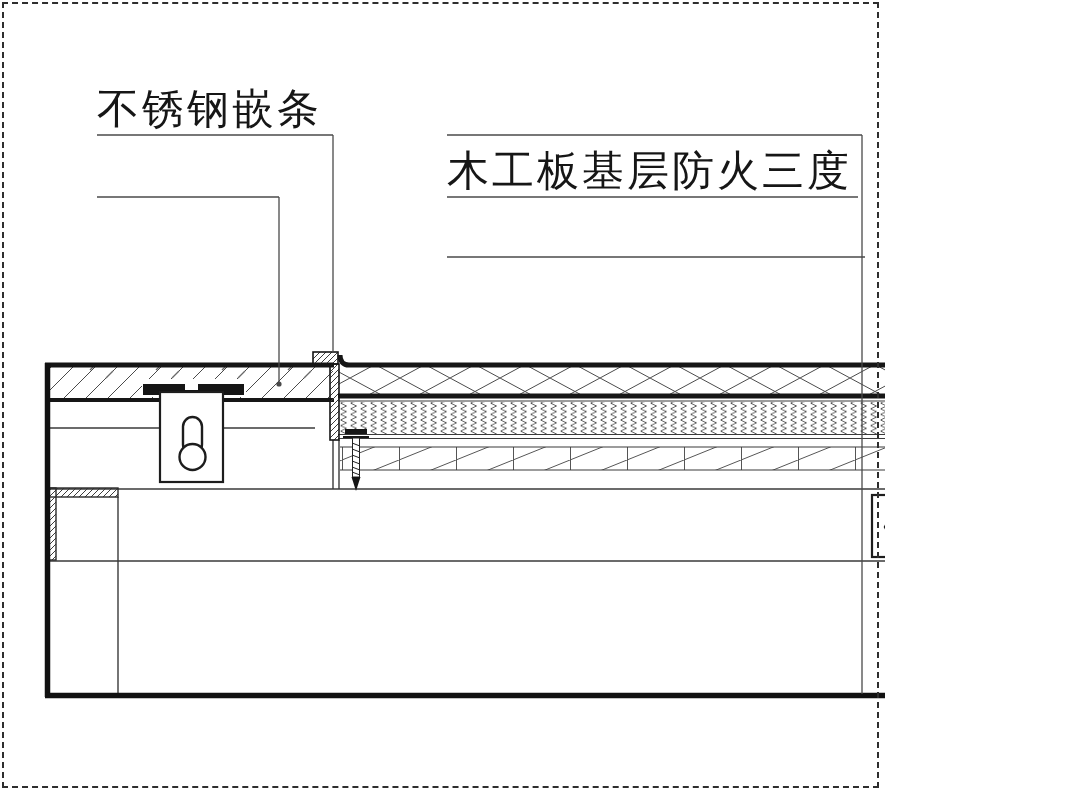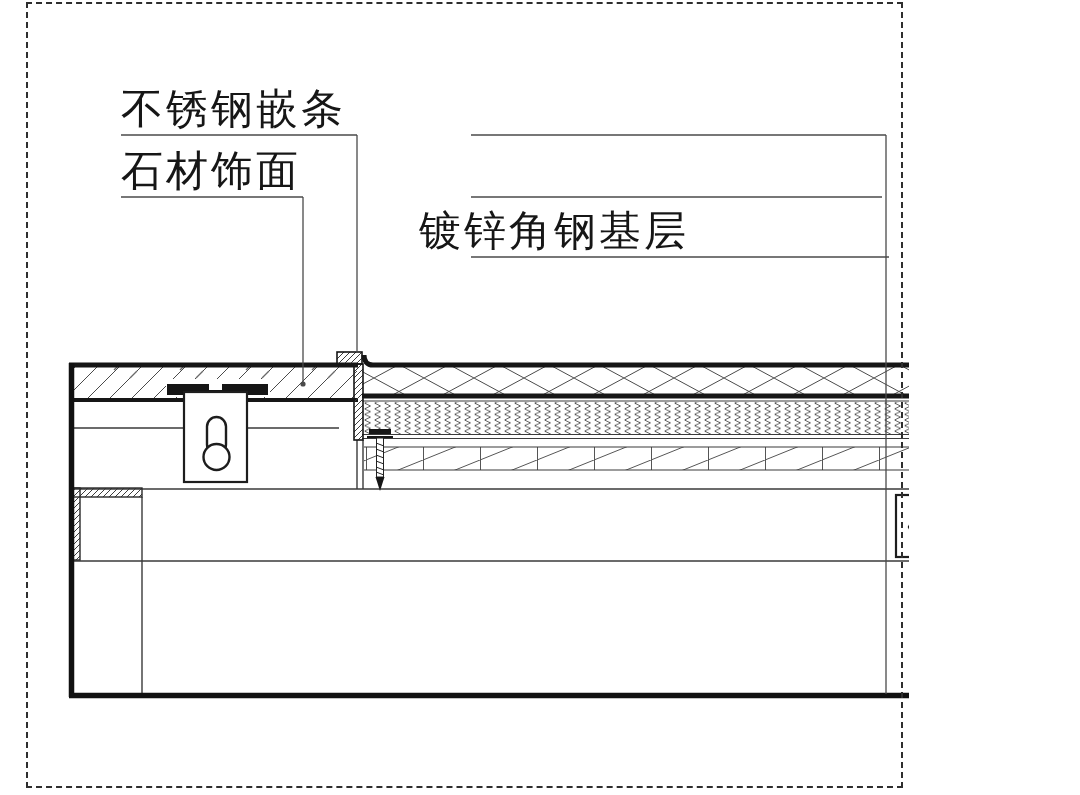--- a/index.html
+++ b/index.html
@@ -1,17 +1,17 @@
 <!DOCTYPE html>
 <html><head>
 <meta charset="utf-8">
 <style>
   html,body{margin:0;padding:0;background:#ffffff;}
   #stage{position:relative;width:885px;height:795px;background:#ffffff;overflow:hidden;
-         font-family:"Liberation Serif","DejaVu Serif",serif;margin-left:24px;}
+         font-family:"Liberation Serif","DejaVu Serif",serif;}
   #dashed-frame{position:absolute;left:2px;top:2px;right:6px;bottom:7px;
                 border:2px dashed #2e2e2e;pointer-events:none;}
   .callout{position:absolute;color:#161616;font-size:42px;line-height:1.0;
            letter-spacing:3px;white-space:nowrap;}
   .callout.right{text-align:right;}
   #drawing-svg{position:absolute;left:0;top:0;}
   #watermark{position:absolute;right:13px;top:742px;text-align:right;
              font-family:"DejaVu Sans","Liberation Sans",sans-serif;}
   #watermark .brand{font-size:21px;font-weight:bold;letter-spacing:1px;}
   #watermark .url{font-size:17.5px;font-weight:bold;letter-spacing:0.5px;}
@@ -145,21 +145,20 @@
       <line x1="447" y1="135" x2="862" y2="135"></line>
       <line x1="447" y1="197" x2="858" y2="197"></line>
       <line x1="447" y1="257" x2="865" y2="257"></line>
       <line x1="862" y1="135" x2="862" y2="694"></line>
       <circle cx="279" cy="384" r="2.6" fill="#4a4a4a" stroke="none"></circle>
     </g>
   </svg>
 
   <div class="callout" style="left:97px;top:88px">不锈钢嵌条</div>
 
-  <div class="callout" style="left:97px;top:150px">石材饰面</div>
 
 
+  <div class="callout" style="left:447px;top:150px">木工板基层防火三度</div>
 
-  <div class="callout right" style="right:220px;top:210px">镀锌角钢基层</div>
 
 
   <div id="dashed-frame"></div>
 </div>
 
 </body></html>

